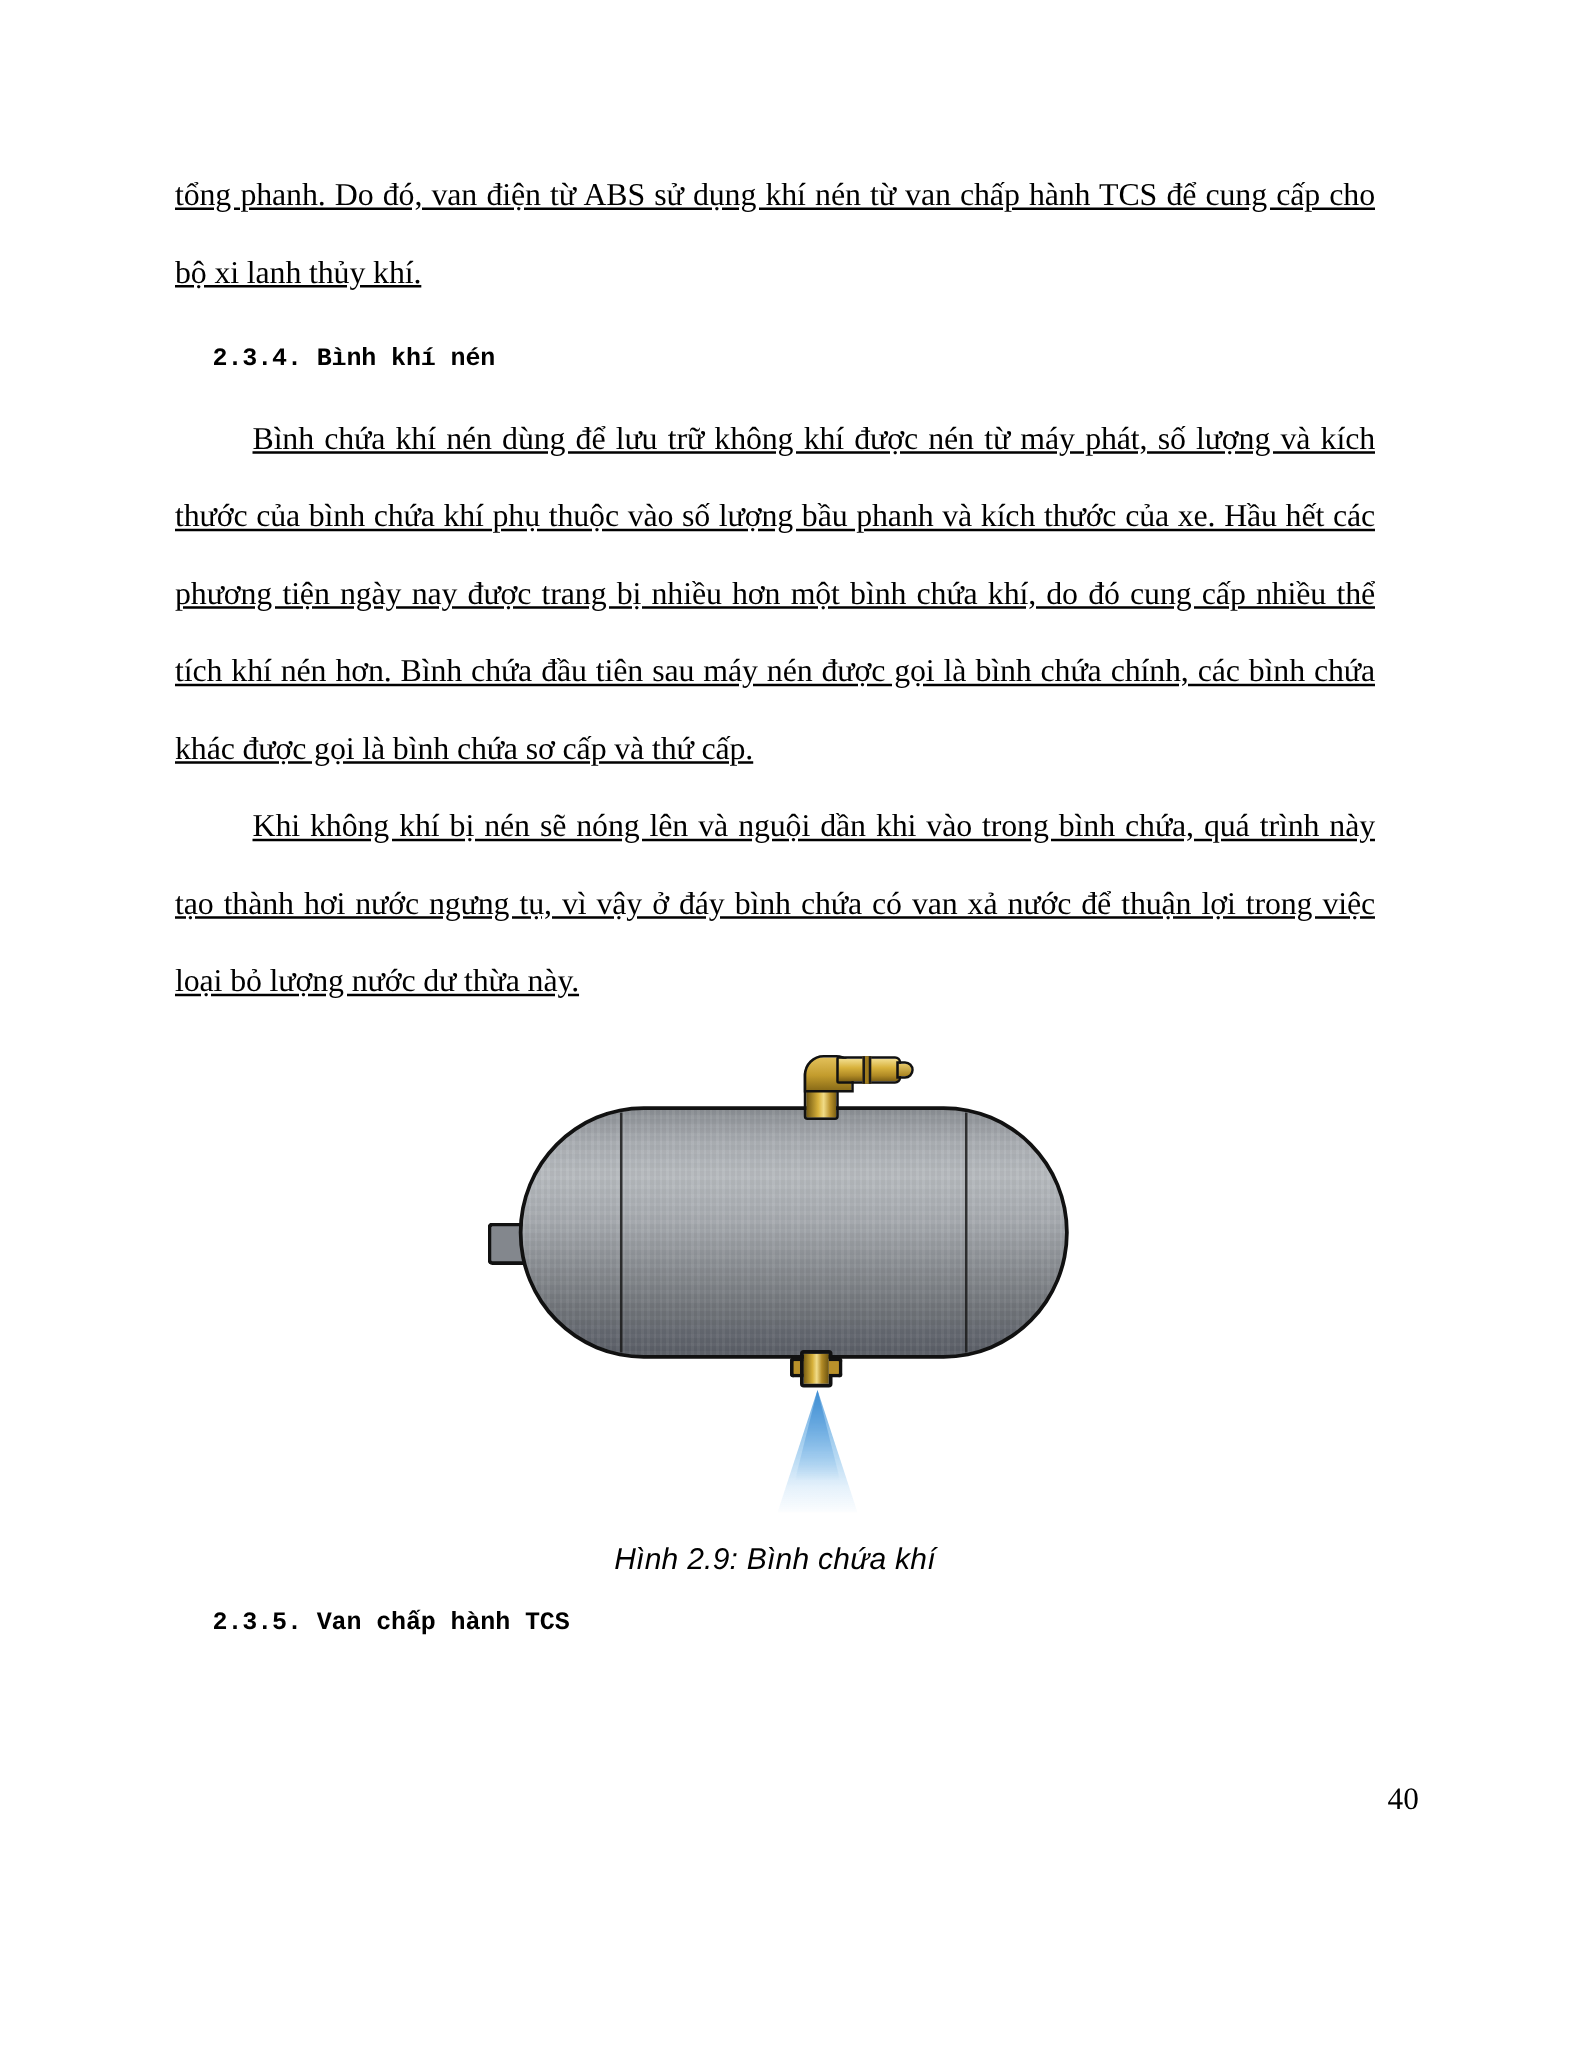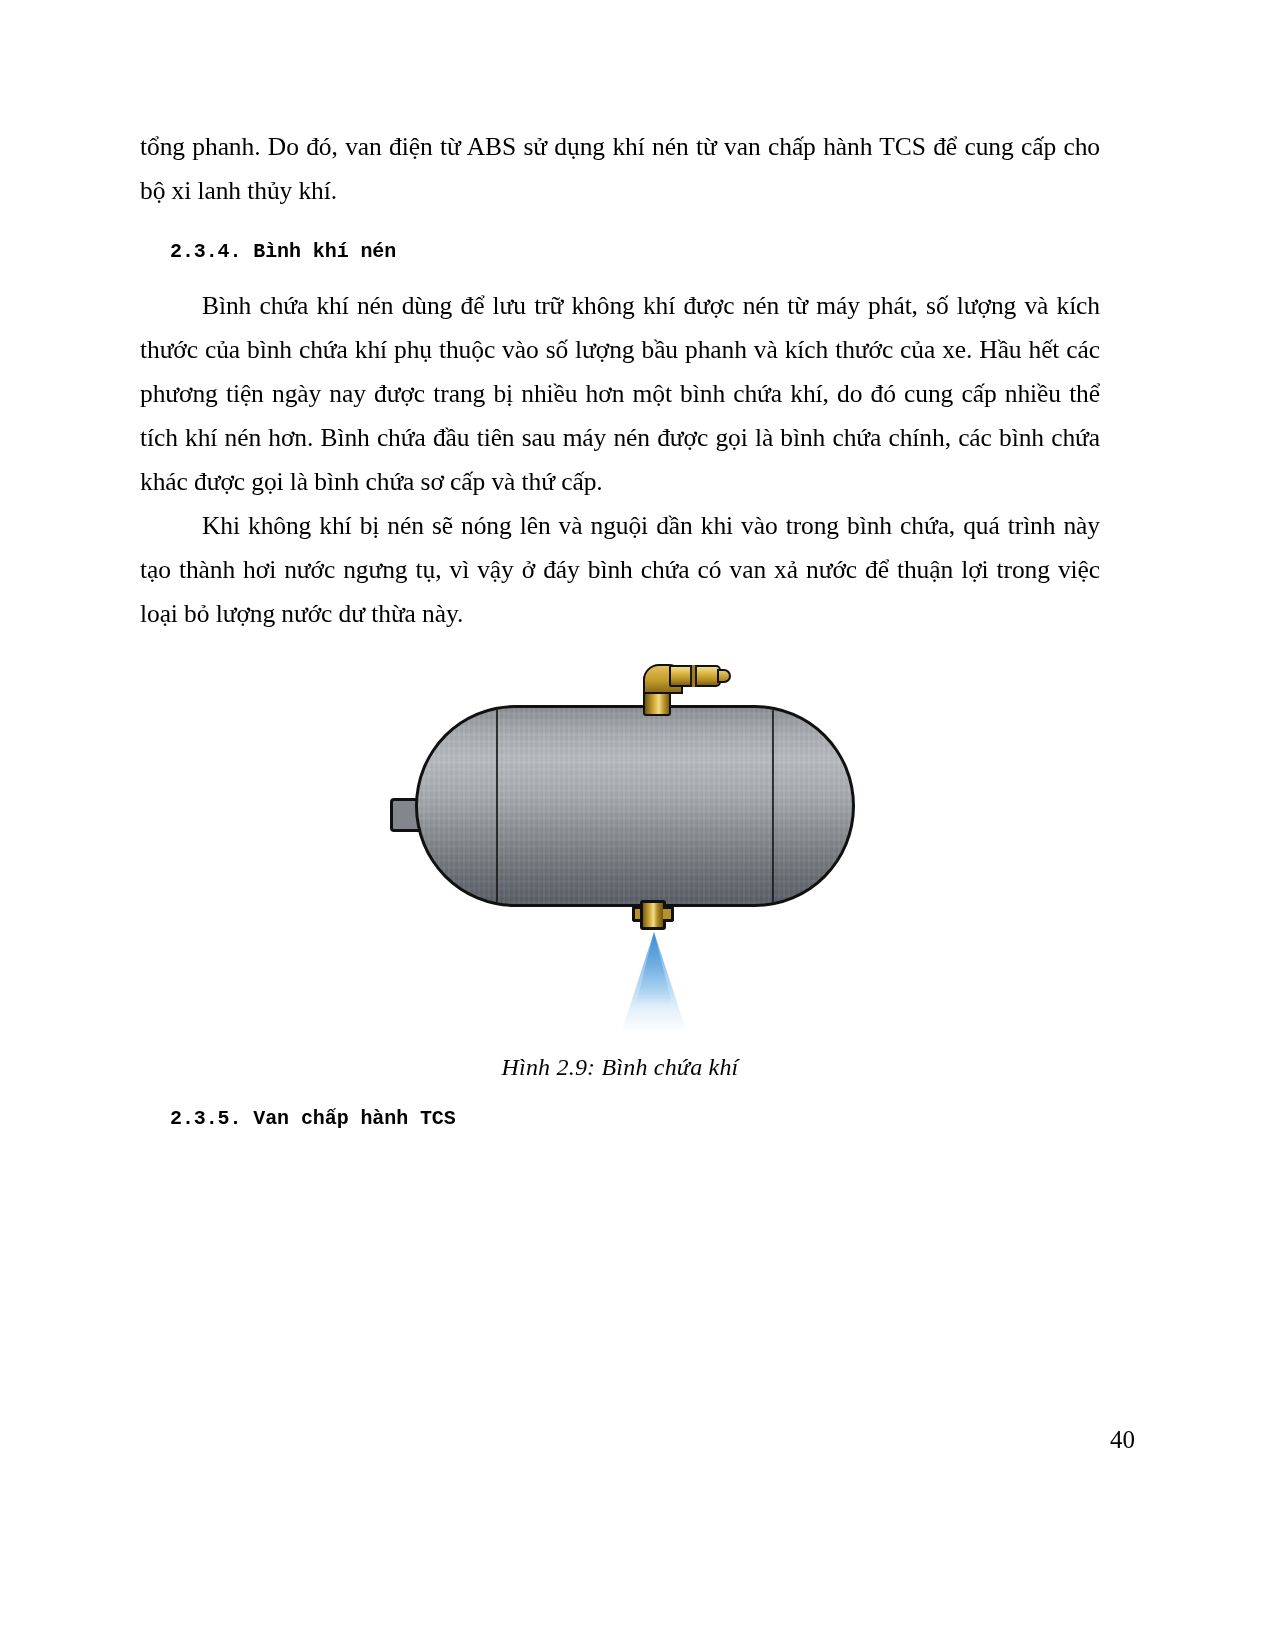--- a/index.html
+++ b/index.html
@@ -18,25 +18,26 @@
   }
   .content {
     position: absolute;
     left: 140px;
     top: 125px;
     width: 960px;
   }
   p.body-text {
     margin: 0 0 0 0;
     font-size: 25.5px;
-    line-height: 44px;
+    line-height: 62px;
     text-align: justify;
     text-justify: inter-word;
     text-indent: 62px;
     letter-spacing: -0.1px;
+    text-decoration: underline;
   }
   p.no-indent {
     text-indent: 0;
   }
   h3.heading {
     margin: 17px 0 10px 0;
     font-size: 20px;
     line-height: 44px;
     font-weight: bold;
     text-indent: 30px;
@@ -237,21 +238,21 @@
        rgba(200,228,248,0.05) 100%);
     clip-path: polygon(50% 0%, 100% 100%, 0% 100%);
     filter: blur(1px);
   }
 
   .caption {
     margin-top: 14px;
     text-align: center;
     font-size: 24px;
     font-style: italic;
-    font-family: Liberation Serif, serif;
+    font-family: Liberation Sans, sans-serif;
     letter-spacing: .2px;
   }
 
   .page-number {
     position: absolute;
     right: 140px;
     bottom: 196px;
     font-size: 25px;
     font-family: "Liberation Serif", "DejaVu Serif", serif;
   }

